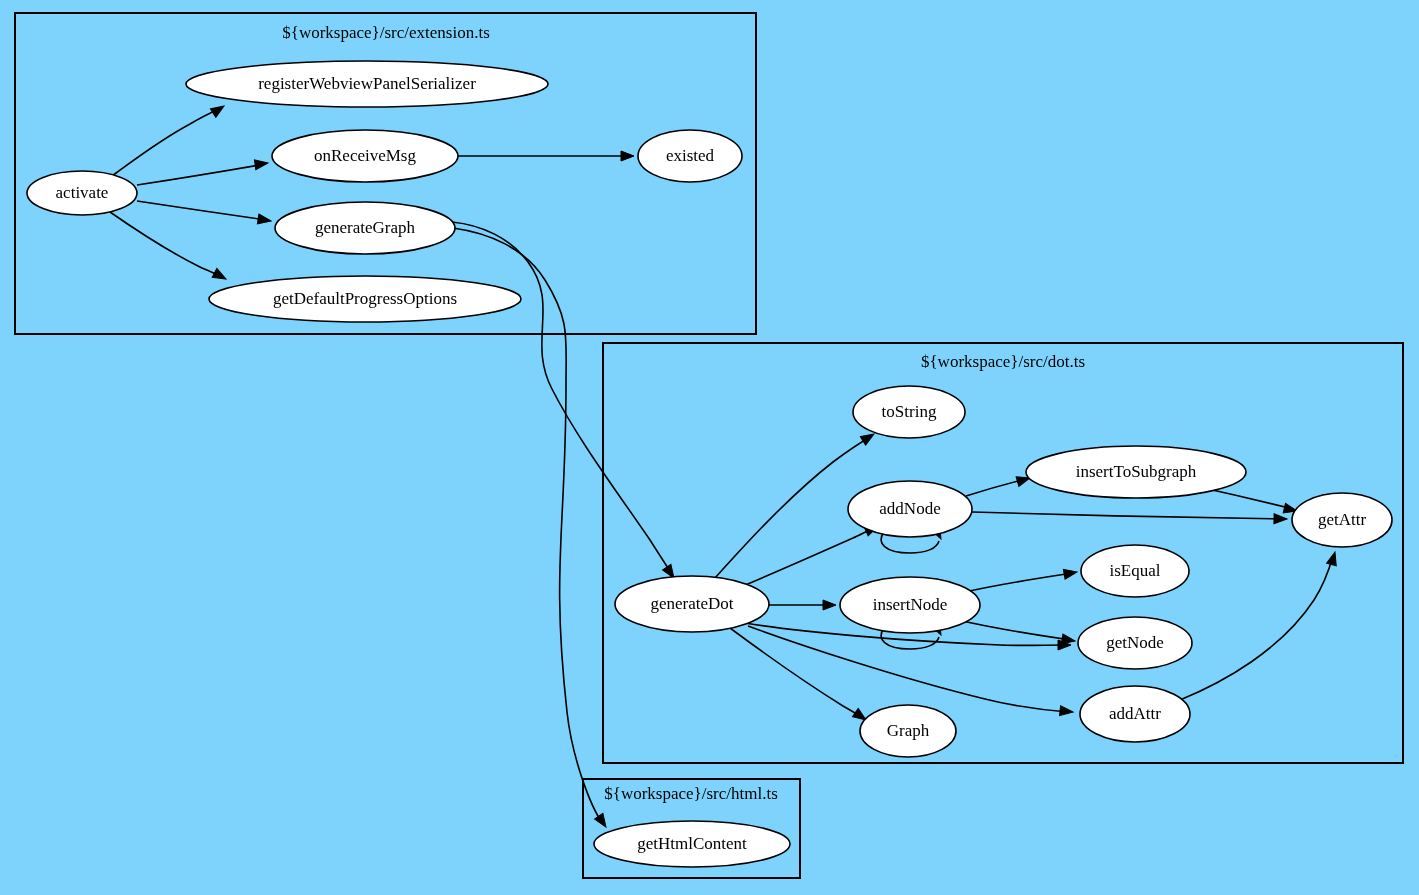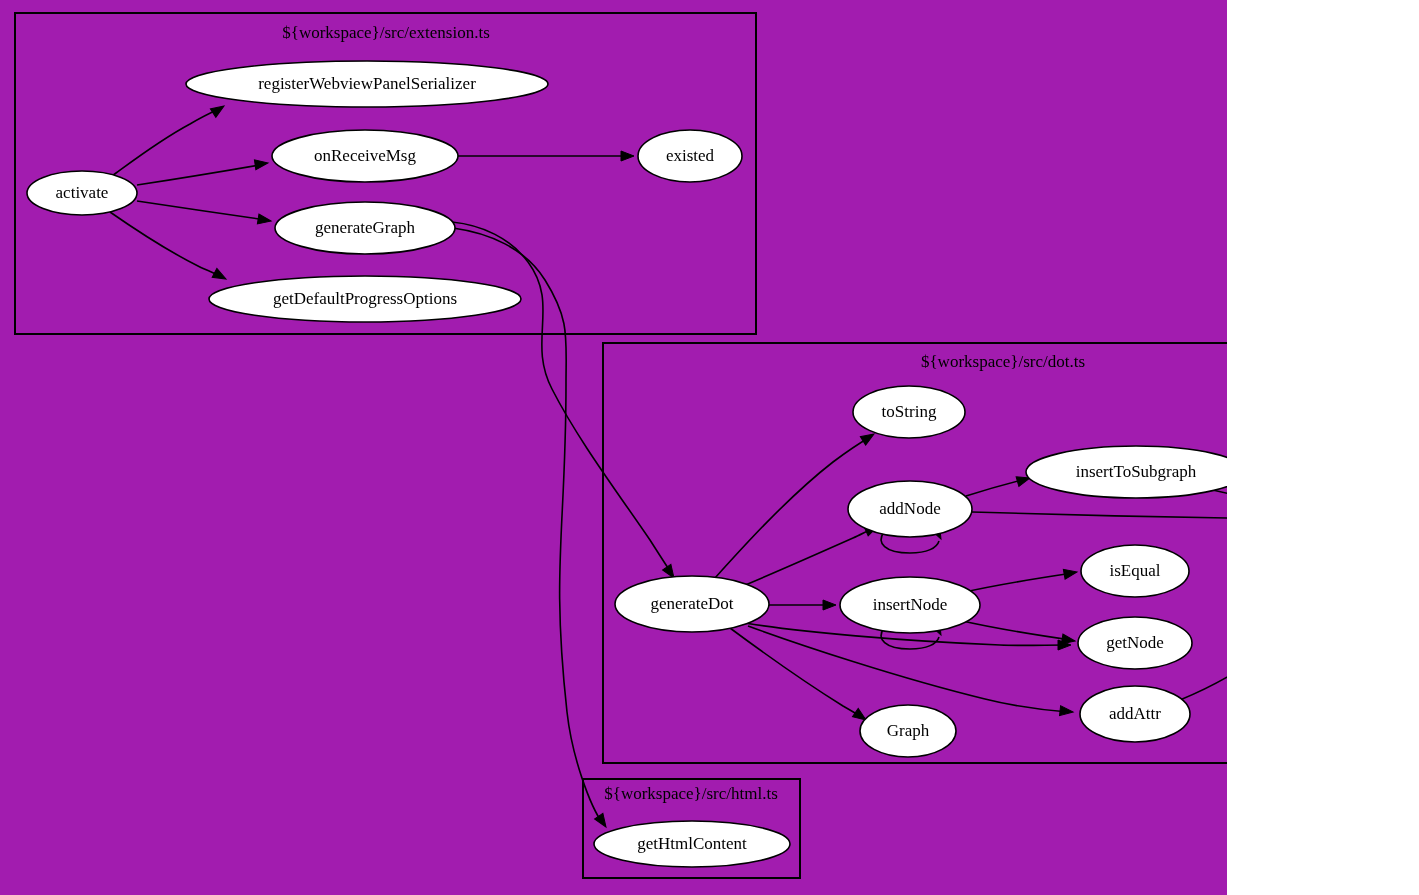--- a/index.html
+++ b/index.html
@@ -2,23 +2,23 @@
 <html><head>
 <meta charset="utf-8">
 <style>
   html, body {
     margin: 0;
     padding: 0;
     background: #ffffff;
   }
   #canvas-root {
     position: relative;
-    width: 1227px;
+    width: 1419px;
     height: 895px;
-    background: #a21caf;
+    background: #7dd3fc;
     overflow: hidden;
     font-family: "Liberation Serif", "DejaVu Serif", serif;
   }
   svg#graph-svg {
     display: block;
     width: 1419px;
     height: 895px;
   }
   .cluster-box {
     fill: none;

